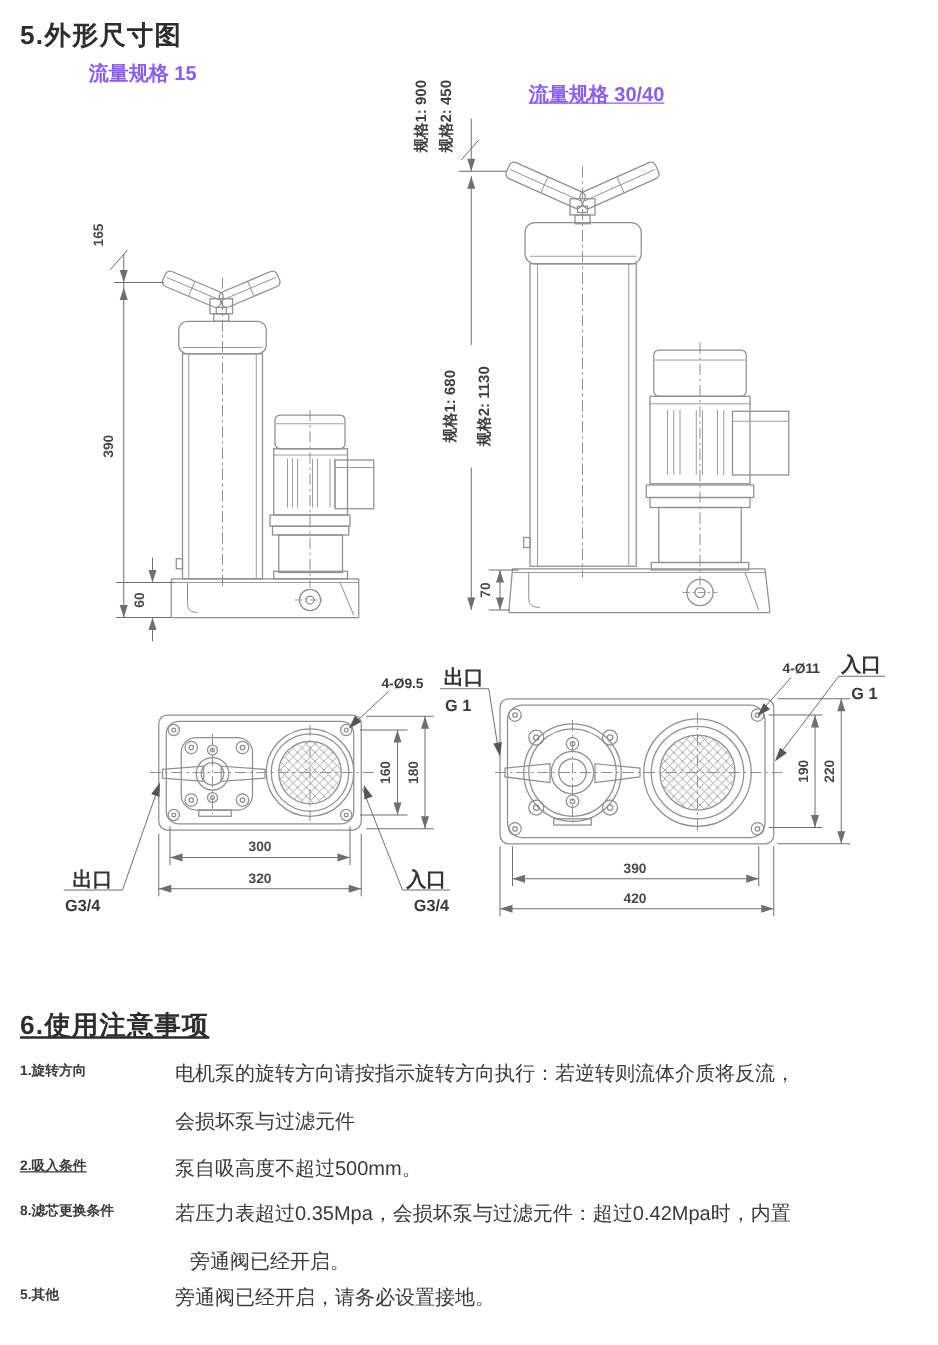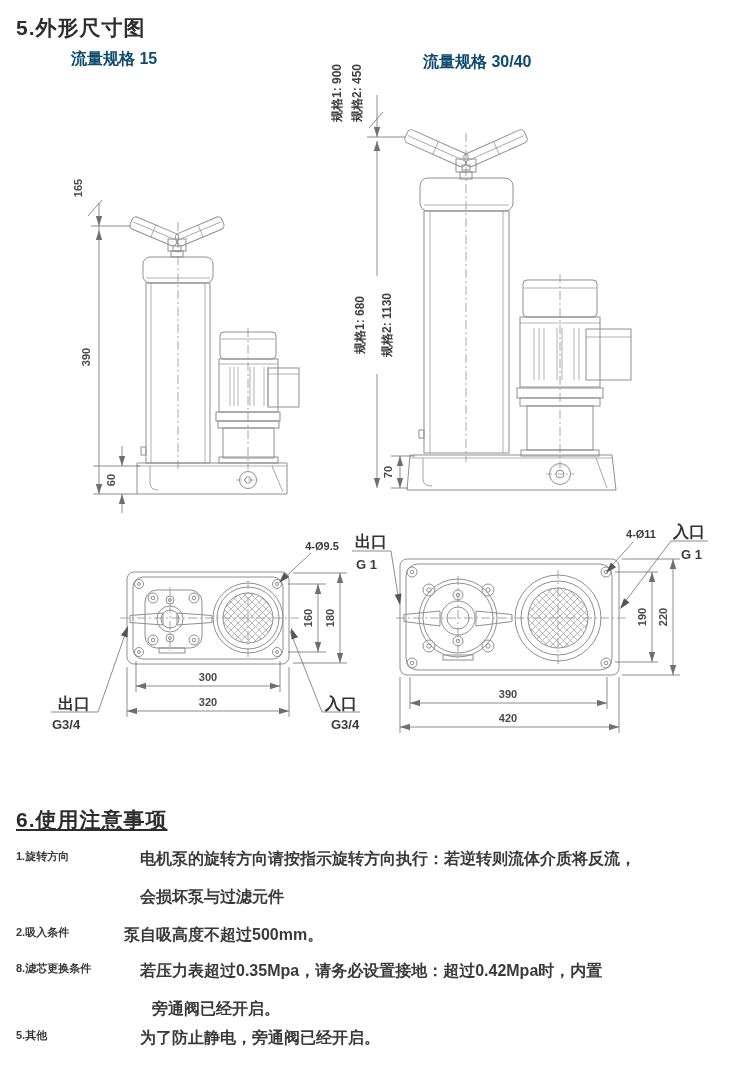--- a/index.html
+++ b/index.html
@@ -1,34 +1,34 @@
 <!DOCTYPE html>
 <html><head>
 <meta charset="utf-8">
 <style>
   html,body{margin:0;padding:0;background:#fff;}
   body{width:750px;height:1076px;position:relative;font-family:"Liberation Sans","DejaVu Sans",sans-serif;}
   .abs{position:absolute;}
   .h1{font-size:21px;font-weight:bold;color:#2d2d2d;letter-spacing:1px;}
-  .sub{font-size:16px;font-weight:bold;color:#0c4a6e;}
+  .sub{font-size:16px;font-weight:bold;color:#8b5cf6;}
   .note-label{font-size:11px;font-weight:bold;color:#3a3a3a;}
-  .note-text{font-size:16px;font-weight:bold;color:#3a3a3a;}
+  .note-text{font-size:16px;font-weight:normal;color:#3a3a3a;}
   svg text{fill:#4f4f4f;}
   .dimnum{font-size:11px;font-weight:bold;fill:#4a4a4a;}
   .specnum{font-size:12px;font-weight:bold;fill:#3f3f3f;}
   .port{font-size:16px;font-weight:bold;fill:#333;}
   .thread{font-size:13px;font-weight:bold;fill:#3a3a3a;}
   .holes{font-size:11px;font-weight:bold;fill:#3a3a3a;}
 </style>
 </head>
 <body>
 
 <div class="abs h1" style="left:16px;top:14px;">5.外形尺寸图</div>
 <div class="abs sub" style="left:71px;top:49px;">流量规格 15</div>
-<div class="abs sub" style="left:423px;top:52px;">流量规格 30/40</div>
+<div class="abs sub" style="left:423px;top:66px;text-decoration:underline;">流量规格 30/40</div>
 
 <svg class="abs" style="left:0;top:0;" width="750" height="790" viewBox="0 0 750 790">
   <defs>
     <pattern id="xh" width="7" height="7" patternUnits="userSpaceOnUse">
       <path d="M0 7 L7 0" stroke="#9a9a9a" stroke-width="0.7" fill="none"></path>
       <path d="M0 0 L7 7" stroke="#9a9a9a" stroke-width="0.7" fill="none"></path>
     </pattern>
   </defs>
 
   <g stroke="#8f8f8f" fill="none" stroke-width="1">
@@ -391,21 +391,21 @@
     </g>
   </g>
 </svg>
 
 <div class="abs h1" style="left:16px;top:806px;text-decoration:underline;">6.使用注意事项</div>
 
 <div class="abs note-label" style="left:16px;top:849px;">1.旋转方向</div>
 <div class="abs note-text" style="left:140px;top:849px;">电机泵的旋转方向请按指示旋转方向执行：若逆转则流体介质将反流，</div>
 <div class="abs note-text" style="left:140px;top:887px;text-align:center;">会损坏泵与过滤元件</div>
 
-<div class="abs note-label" style="left:16px;top:925px;">2.吸入条件</div>
-<div class="abs note-text" style="left:124px;top:925px;">泵自吸高度不超过500mm。</div>
+<div class="abs note-label" style="left:16px;top:925px;text-decoration:underline;">2.吸入条件</div>
+<div class="abs note-text" style="left:140px;top:925px;">泵自吸高度不超过500mm。</div>
 
 <div class="abs note-label" style="left:16px;top:961px;">8.滤芯更换条件</div>
-<div class="abs note-text" style="left:140px;top:961px;">若压力表超过0.35Mpa，请务必设置接地：超过0.42Mpa时，内置</div>
+<div class="abs note-text" style="left:140px;top:961px;">若压力表超过0.35Mpa，会损坏泵与过滤元件：超过0.42Mpa时，内置</div>
 <div class="abs note-text" style="left:152px;top:999px;">旁通阀已经开启。</div>
 
 <div class="abs note-label" style="left:16px;top:1028px;">5.其他</div>
-<div class="abs note-text" style="left:140px;top:1028px;">为了防止静电，旁通阀已经开启。</div>
+<div class="abs note-text" style="left:140px;top:1028px;">旁通阀已经开启，请务必设置接地。</div>
 
 </body></html>

